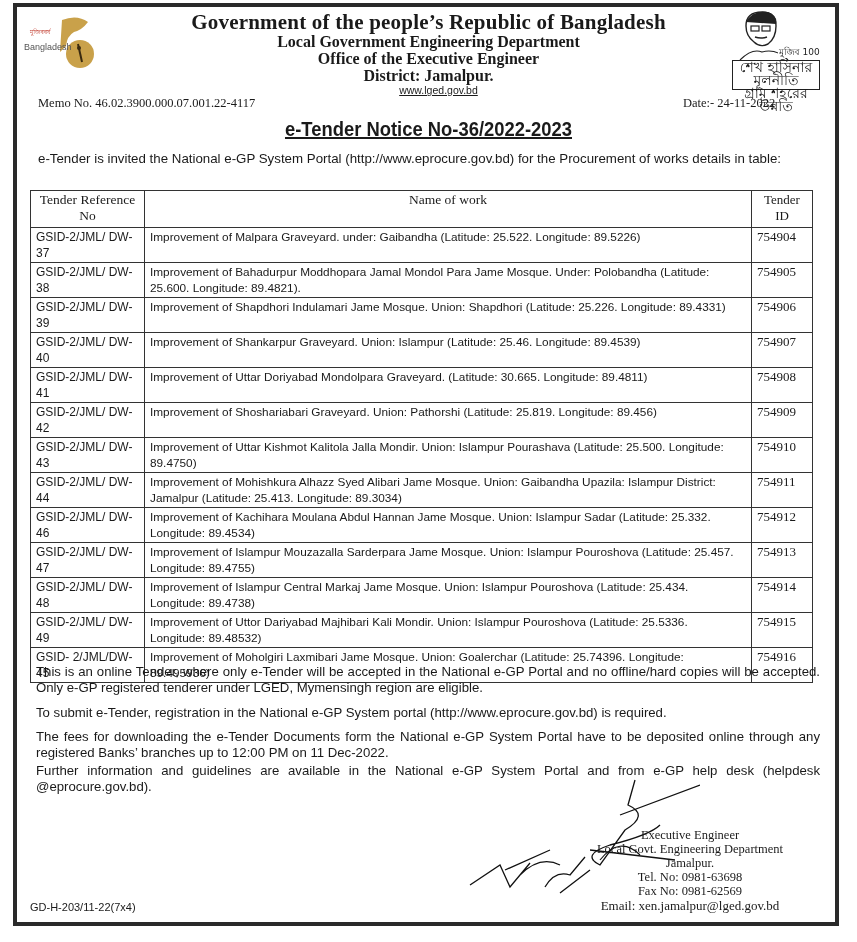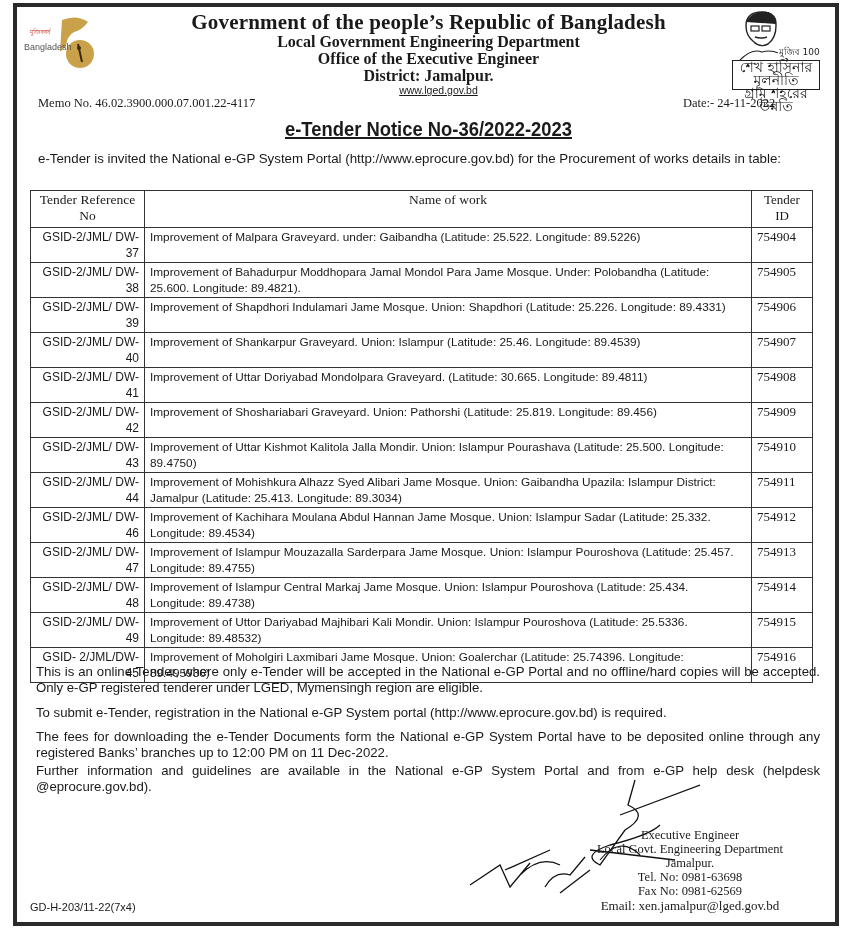--- a/index.html
+++ b/index.html
@@ -20,21 +20,21 @@
   .title { top: 118px; left: 0; width: 857px; text-align: center; font-size: 20px; font-weight: bold;
            text-decoration: underline; font-family: "Liberation Sans", sans-serif; transform: scaleX(0.92); }
   .intro { top: 151px; left: 38px; width: 782px; font-size: 13.3px; line-height: 16px;
            font-family: "Liberation Sans", sans-serif; text-align: justify; transform-origin: left top; }
   table.works { position: absolute; left: 30px; top: 190px; width: 783px; border-collapse: collapse;
                 font-family: "Liberation Sans", sans-serif; font-size: 11.8px; table-layout: fixed; }
   table.works td, table.works th { border: 1px solid #333; vertical-align: top; padding: 1px 5px;
                                    line-height: 16px; font-weight: normal; }
   table.works th { font-family: "Liberation Serif", serif; font-size: 13.5px; height: 34px; }
   table.works td { height: 31px; }
-  .c1 { width: 103px; text-align: right; }
+  .c1 { width: 103px; text-align: left; }
   .c3 { width: 50px; text-align: left; font-size: 13px !important; }
   th.c1, th.c3 { text-align: center; }
   th.c2 { text-align: center; }
   td.c3 { font-family: "Liberation Serif", serif; font-size: 13.5px; }
   td.c1 { font-family: "Liberation Sans", sans-serif; font-size: 12px; }
   .para { left: 36px; width: 784px; font-family: "Liberation Sans", sans-serif; font-size: 13.2px;
           line-height: 16px; text-align: justify; }
   .p1 { top: 664px; }
   .p2 { top: 705px; }
   .p3 { top: 729px; }

